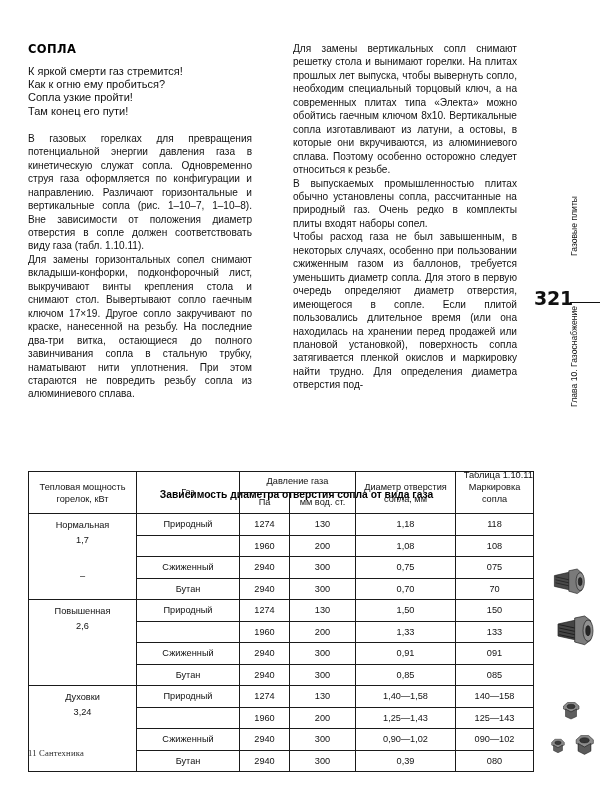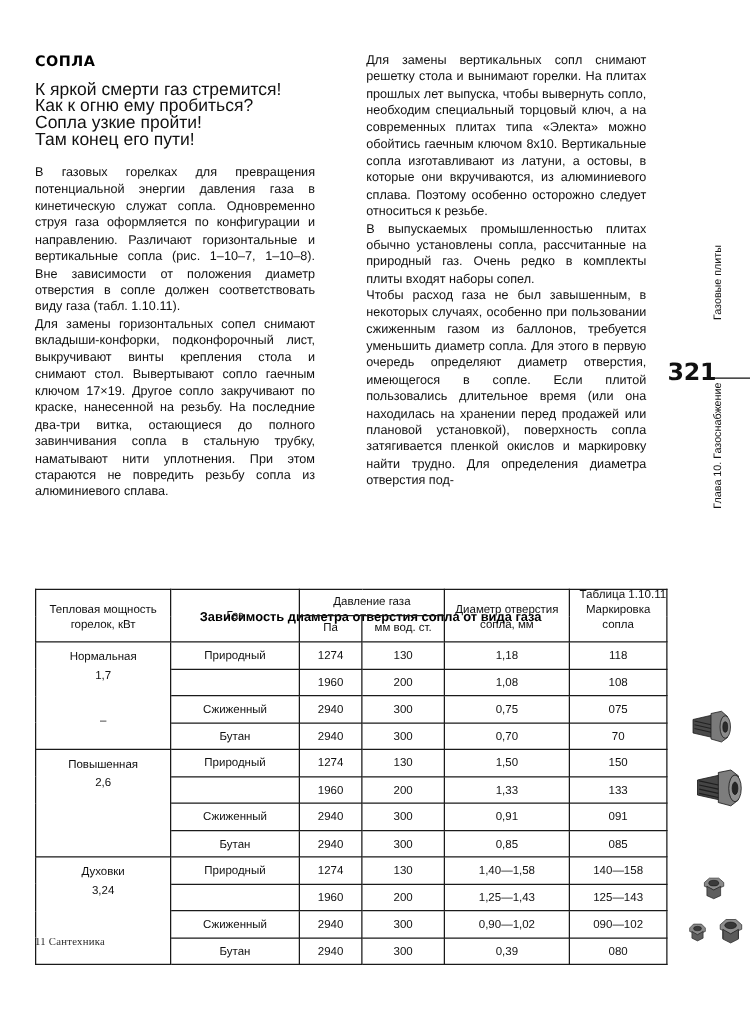--- a/index.html
+++ b/index.html
@@ -44,21 +44,21 @@
   .section-title {
     font-family: "DejaVu Sans", sans-serif;
     font-weight: bold;
     font-size: 11.5px;
     letter-spacing: .4px;
     margin: 0 0 9px 0;
     color: #000;
   }
 
   .epigraph {
-    font-size: 14px;
+    font-size: 11px;
     line-height: 13.2px;
     margin: 0 0 14px 0;
     color: #111;
   }
   .epigraph div { white-space: nowrap; }
 
   p.body {
     margin: 0 16px 0 0;
     font-size: 10.1px;
     line-height: 13.45px;

